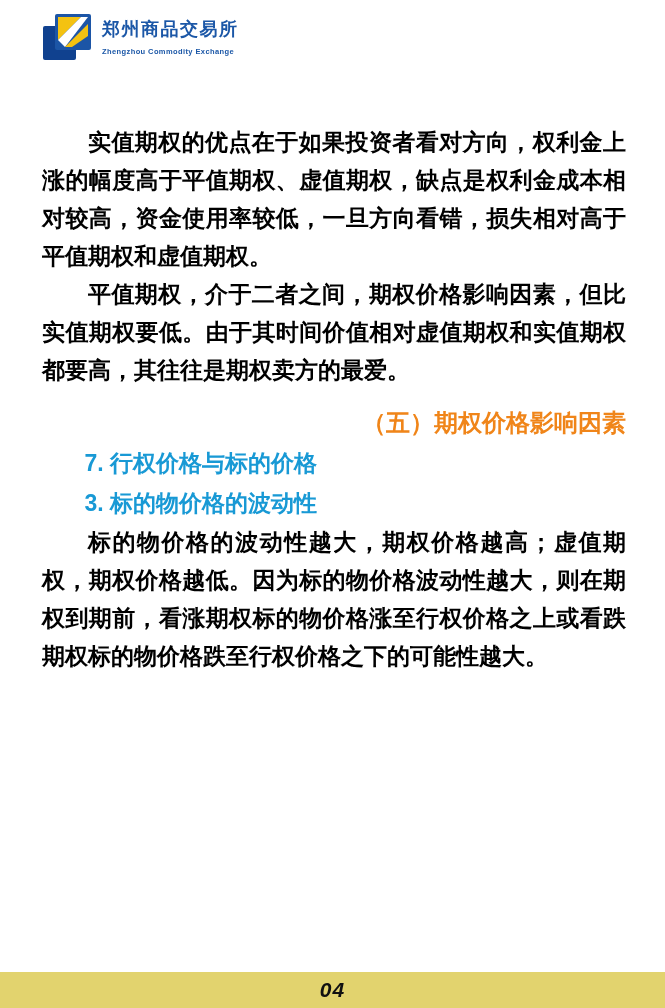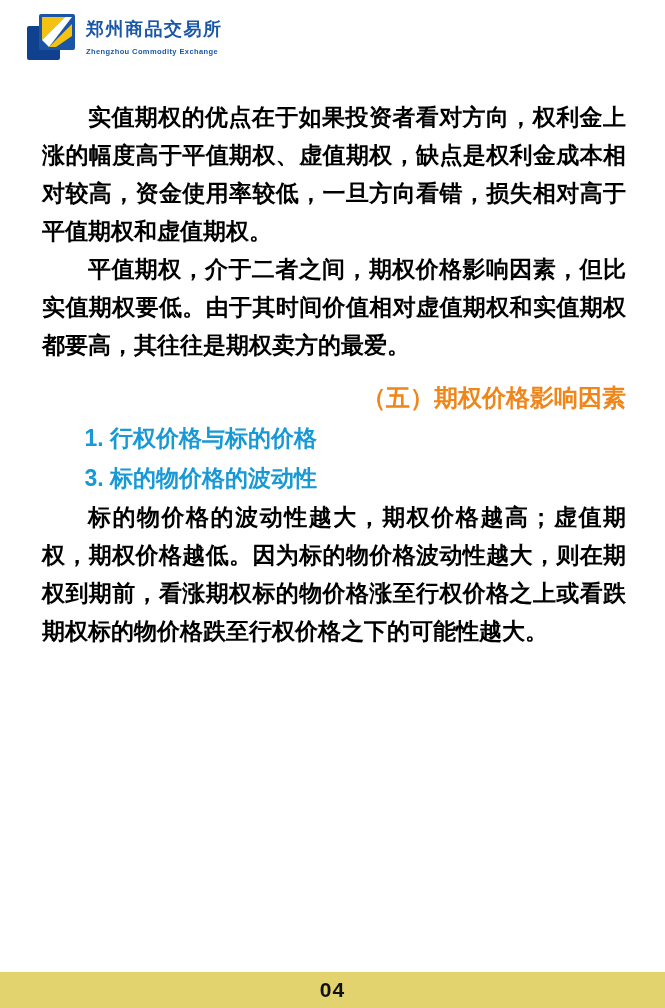--- a/index.html
+++ b/index.html
@@ -11,21 +11,21 @@
     margin: 0 auto;
     background: #ffffff;
     overflow: hidden;
     font-family: "Liberation Sans", "DejaVu Sans", sans-serif;
   }
 
   
   .brand {
     position: absolute;
     top: 13px;
-    left: 26px;
+    left: 42px;
     display: flex;
     align-items: center;
     gap: 10px;
   }
   .brand-mark { width: 50px; height: 48px; flex: 0 0 auto; }
   .brand-text { display: flex; flex-direction: column; justify-content: center; }
   .brand-cn {
     font-size: 18px;
     font-weight: 700;
     color: #1b57a7;
@@ -36,21 +36,21 @@
     font-size: 7.5px;
     font-weight: 700;
     color: #1b57a7;
     letter-spacing: 0.4px;
     margin-top: 7px;
   }
 
   
   .content {
     position: absolute;
-    top: 98px;
+    top: 123px;
     left: 42px;
     width: 584px;
   }
   .para {
     margin: 0;
     font-size: 23px;
     line-height: 38px;
     font-weight: 700;
     color: #000000;
     text-align: justify;
@@ -83,20 +83,21 @@
     background: #e2d36e;
     display: flex;
     align-items: center;
     justify-content: center;
   }
   .page-num {
     font-size: 21px;
     font-weight: 700;
     color: #111111;
     letter-spacing: 1px;
+    font-style: italic;
   }
 </style>
 </head>
 <body>
 
 <div class="page">
 
   <div class="brand">
     <span class="brand-mark">
       <svg width="50" height="48" viewBox="0 0 50 48" xmlns="http://www.w3.org/2000/svg">
@@ -110,21 +111,21 @@
     <span class="brand-text">
       <span class="brand-cn">郑州商品交易所</span>
       <span class="brand-en">Zhengzhou Commodity Exchange</span>
     </span>
   </div>
 
   <div class="content">
     <p class="para">实值期权的优点在于如果投资者看对方向，权利金上涨的幅度高于平值期权、虚值期权，缺点是权利金成本相对较高，资金使用率较低，一旦方向看错，损失相对高于平值期权和虚值期权。</p>
     <p class="para">平值期权，介于二者之间，期权价格影响因素，但比实值期权要低。由于其时间价值相对虚值期权和实值期权都要高，其往往是期权卖方的最爱。</p>
     <p class="h-orange">（五）期权价格影响因素</p>
-    <p class="h-blue">1. 行权价格与标的价格</p>
+    <p class="h-blue">7. 行权价格与标的价格</p>
     <p class="h-blue">3. 标的物价格的波动性</p>
     <p class="para">标的物价格的波动性越大，期权价格越高；虚值期权，期权价格越低。因为标的物价格波动性越大，则在期权到期前，看涨期权标的物价格涨至行权价格之上或看跌期权标的物价格跌至行权价格之下的可能性越大。</p>
   </div>
 
   <div class="footer">
     <span class="page-num">04</span>
   </div>
 
 </div>
 

